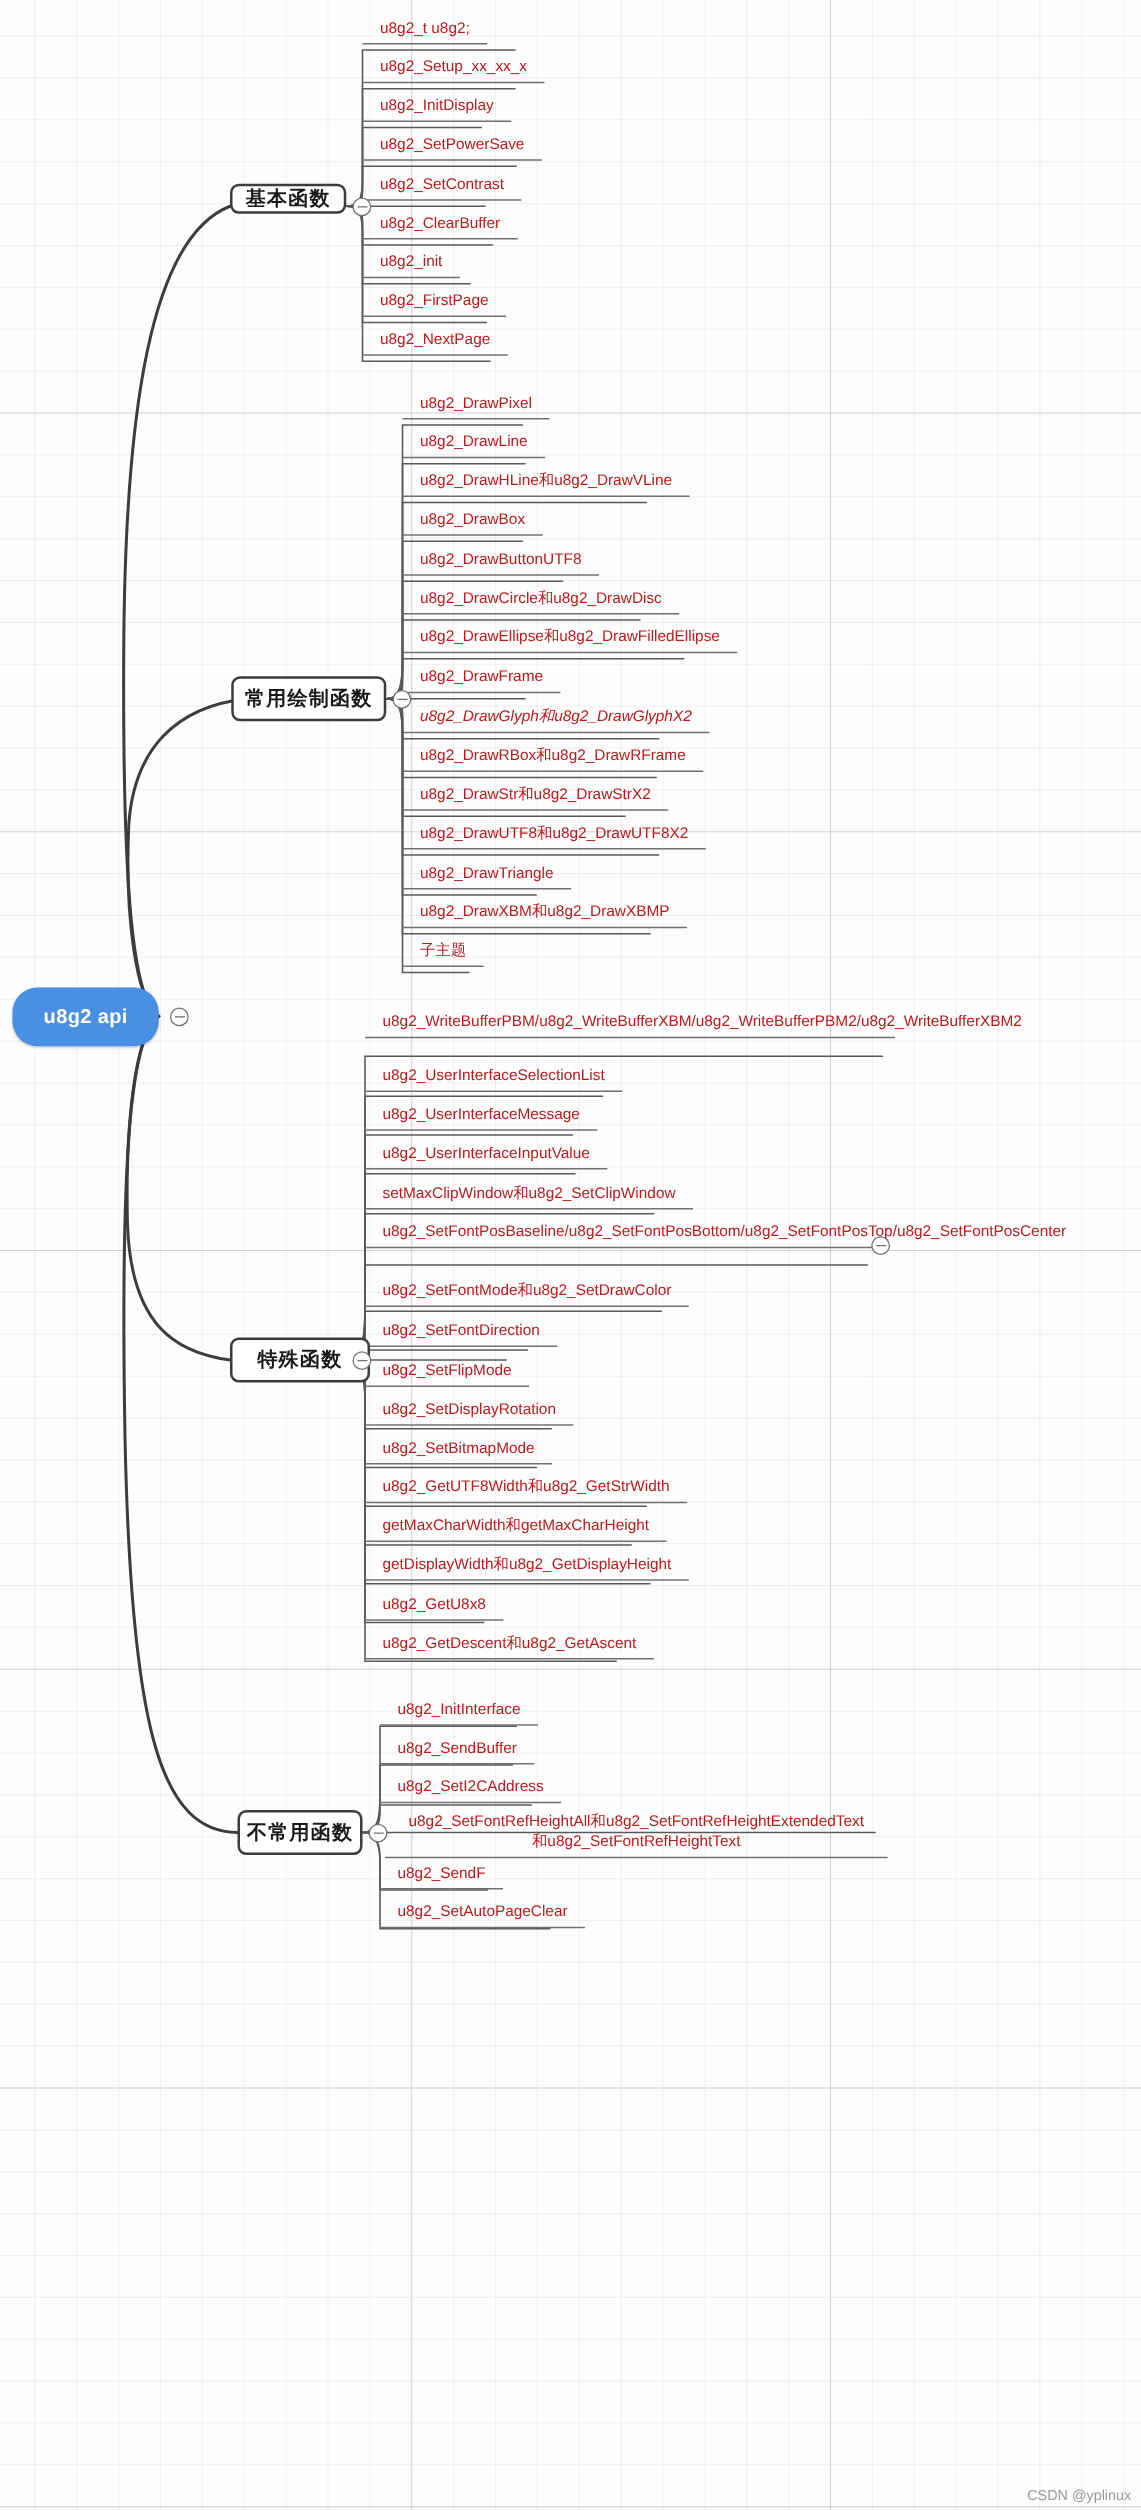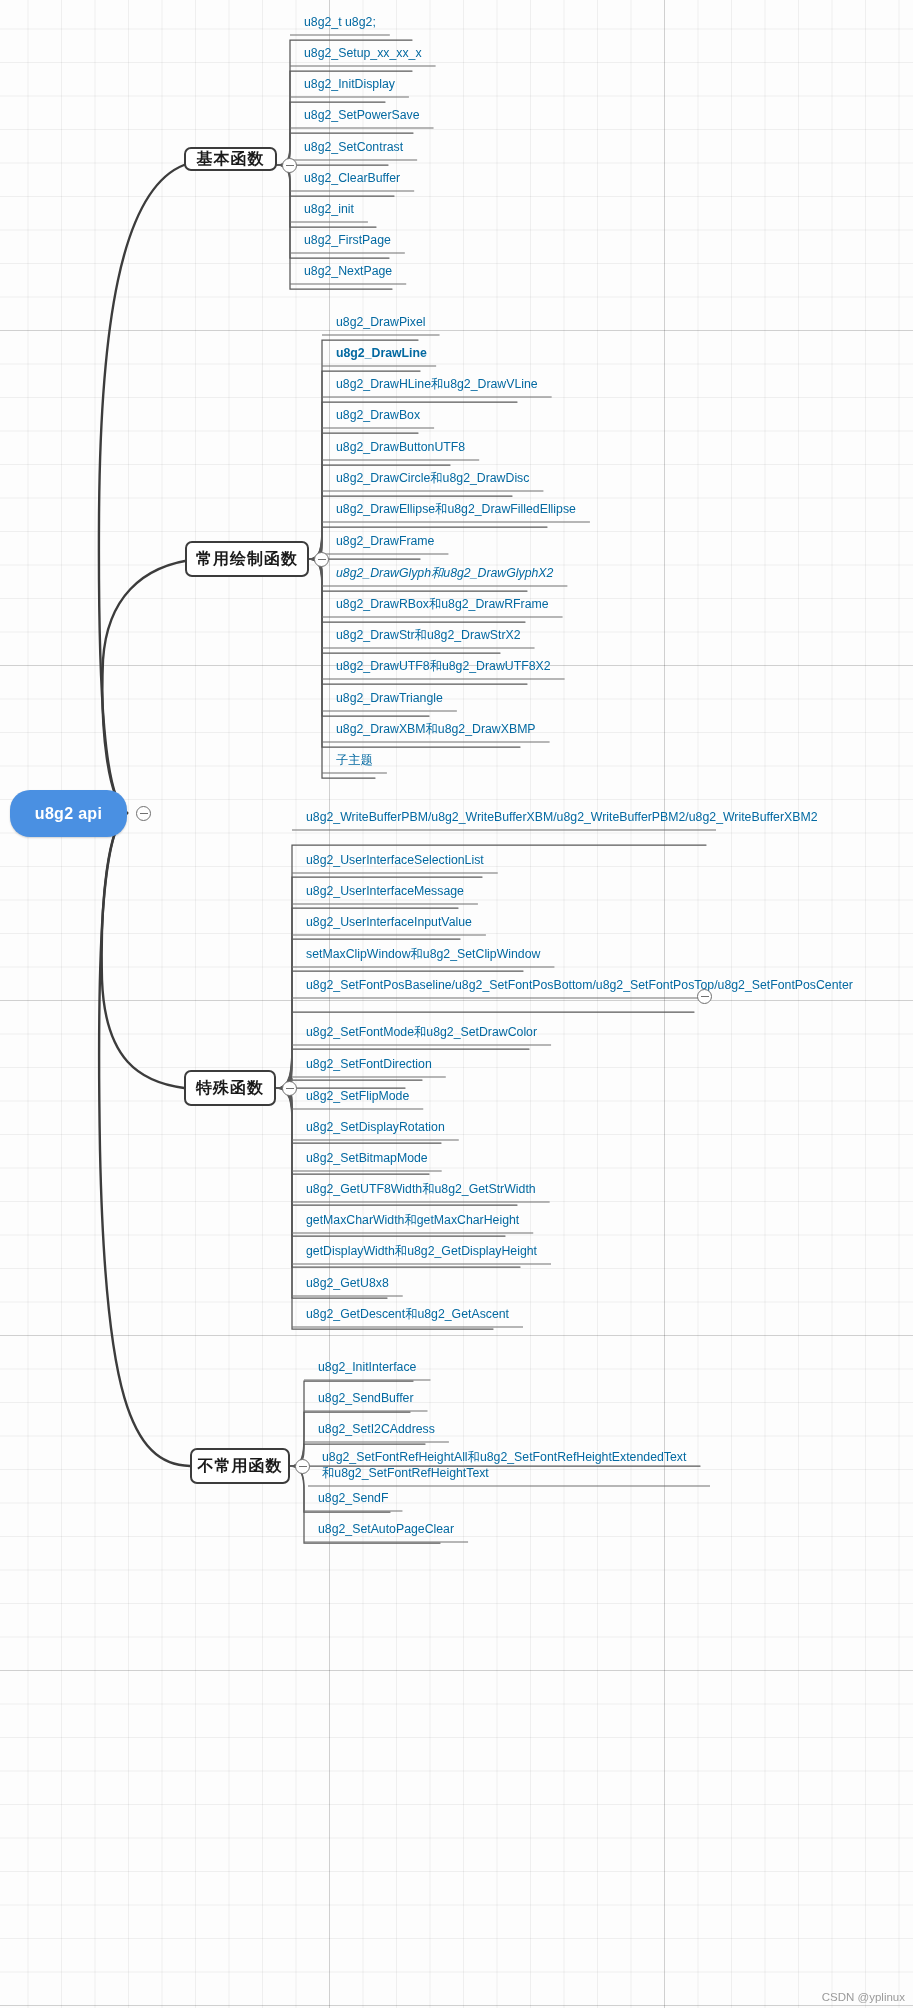--- a/index.html
+++ b/index.html
@@ -49,28 +49,28 @@
     border:2px solid #3c3c3c;
     border-radius:7px;
     color:#1a1a1a;
     font-size:16px;
     font-weight:bold;
     display:flex;align-items:center;justify-content:center;
     letter-spacing:1px;
   }
 
   .leaf{
-    color:#0369a1;
+    color:#b91c1c;
     font-size:12.3px;
     line-height:16px;
     white-space:nowrap;
     display:flex;align-items:center;
     padding:0 4px 2px 4px;
   }
-  .leaf.multiline{white-space:normal;display:block;padding-top:1px;}
+  .leaf.multiline{white-space:normal;text-align:center;display:block;padding-top:1px;}
 
   
   .toggle{
     position:absolute;
     width:15px;height:15px;border-radius:50%;
     background:#ffffff;border:1.4px solid #707070;
     box-sizing:border-box;
   }
   .toggle:before{
     content:"";position:absolute;left:2.5px;top:6px;
@@ -227,36 +227,36 @@
   <div class="node leaf" style="left:300px;top:201px;">u8g2_init</div>
   <div class="node leaf" style="left:300px;top:232px;">u8g2_FirstPage</div>
   <div class="node leaf" style="left:300px;top:263px;">u8g2_NextPage</div>
 
   <div class="node branch" style="left:185px;top:541px;width:124px;height:36px;">
     <span>常用绘制函数</span>
   </div>
   <div class="toggle" style="left:314px;top:552px;"></div>
 
   <div class="node leaf" style="left:332px;top:314px;">u8g2_DrawPixel</div>
-  <div class="node leaf" style="left:332px;top:345px;font-weight:bold;">u8g2_DrawLine</div>
+  <div class="node leaf" style="left:332px;top:345px;">u8g2_DrawLine</div>
   <div class="node leaf" style="left:332px;top:376px;">u8g2_DrawHLine和u8g2_DrawVLine</div>
   <div class="node leaf" style="left:332px;top:407px;">u8g2_DrawBox</div>
   <div class="node leaf" style="left:332px;top:439px;">u8g2_DrawButtonUTF8</div>
   <div class="node leaf" style="left:332px;top:470px;">u8g2_DrawCircle和u8g2_DrawDisc</div>
   <div class="node leaf" style="left:332px;top:501px;">u8g2_DrawEllipse和u8g2_DrawFilledEllipse</div>
   <div class="node leaf" style="left:332px;top:533px;">u8g2_DrawFrame</div>
   <div class="node leaf" style="left:332px;top:565px;font-style:italic;">u8g2_DrawGlyph和u8g2_DrawGlyphX2</div>
   <div class="node leaf" style="left:332px;top:596px;">u8g2_DrawRBox和u8g2_DrawRFrame</div>
   <div class="node leaf" style="left:332px;top:627px;">u8g2_DrawStr和u8g2_DrawStrX2</div>
   <div class="node leaf" style="left:332px;top:658px;">u8g2_DrawUTF8和u8g2_DrawUTF8X2</div>
   <div class="node leaf" style="left:332px;top:690px;">u8g2_DrawTriangle</div>
   <div class="node leaf" style="left:332px;top:721px;">u8g2_DrawXBM和u8g2_DrawXBMP</div>
   <div class="node leaf" style="left:332px;top:752px;">子主题</div>
 
-  <div class="node branch" style="left:184px;top:1070px;width:92px;height:36px;">
+  <div class="node branch" style="left:184px;top:1070px;width:112px;height:36px;">
     <span>特殊函数</span>
   </div>
   <div class="toggle" style="left:282px;top:1081px;"></div>
 
   <div class="node leaf multiline" style="left:302px;top:808px;width:404px;">u8g2_WriteBufferPBM/u8g2_WriteBufferXBM/u8g2_WriteBufferPBM2/u8g2_WriteBufferXBM2</div>
   <div class="node leaf" style="left:302px;top:852px;">u8g2_UserInterfaceSelectionList</div>
   <div class="node leaf" style="left:302px;top:883px;">u8g2_UserInterfaceMessage</div>
   <div class="node leaf" style="left:302px;top:914px;">u8g2_UserInterfaceInputValue</div>
   <div class="node leaf" style="left:302px;top:946px;">setMaxClipWindow和u8g2_SetClipWindow</div>
   <div class="node leaf multiline" style="left:302px;top:976px;width:392px;">u8g2_SetFontPosBaseline/u8g2_SetFontPosBottom/u8g2_SetFontPosTop/u8g2_SetFontPosCenter</div>

